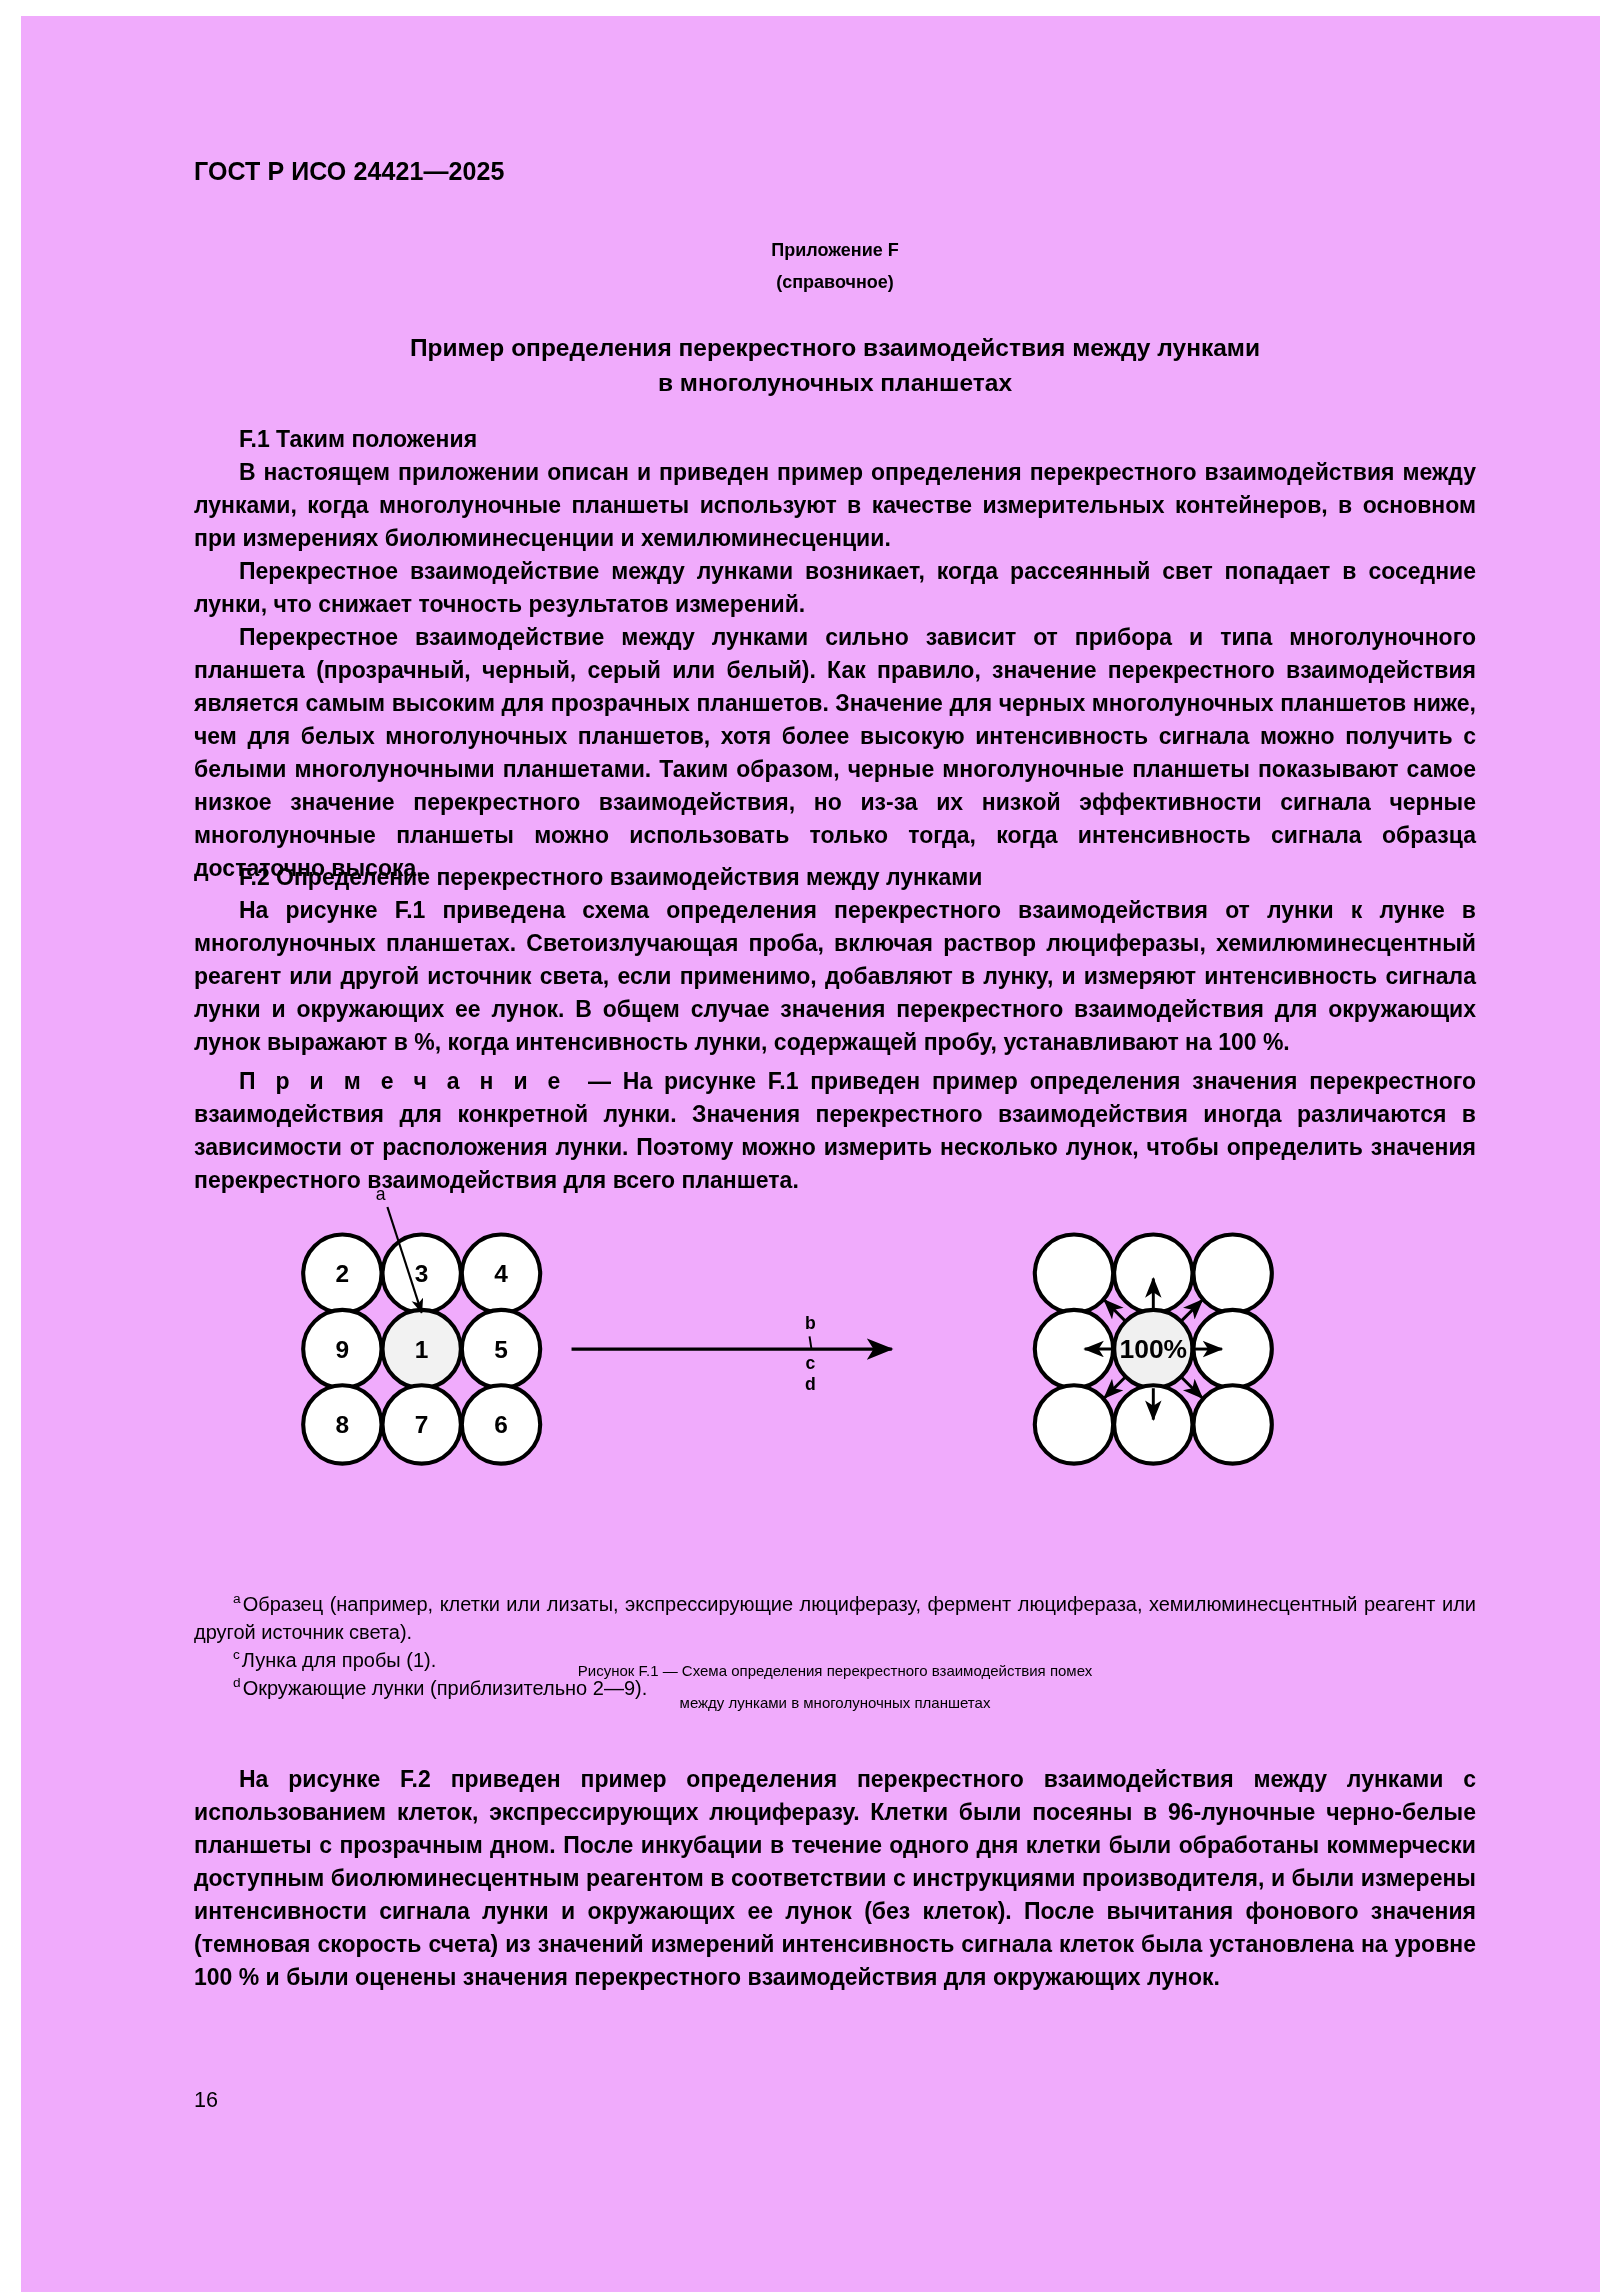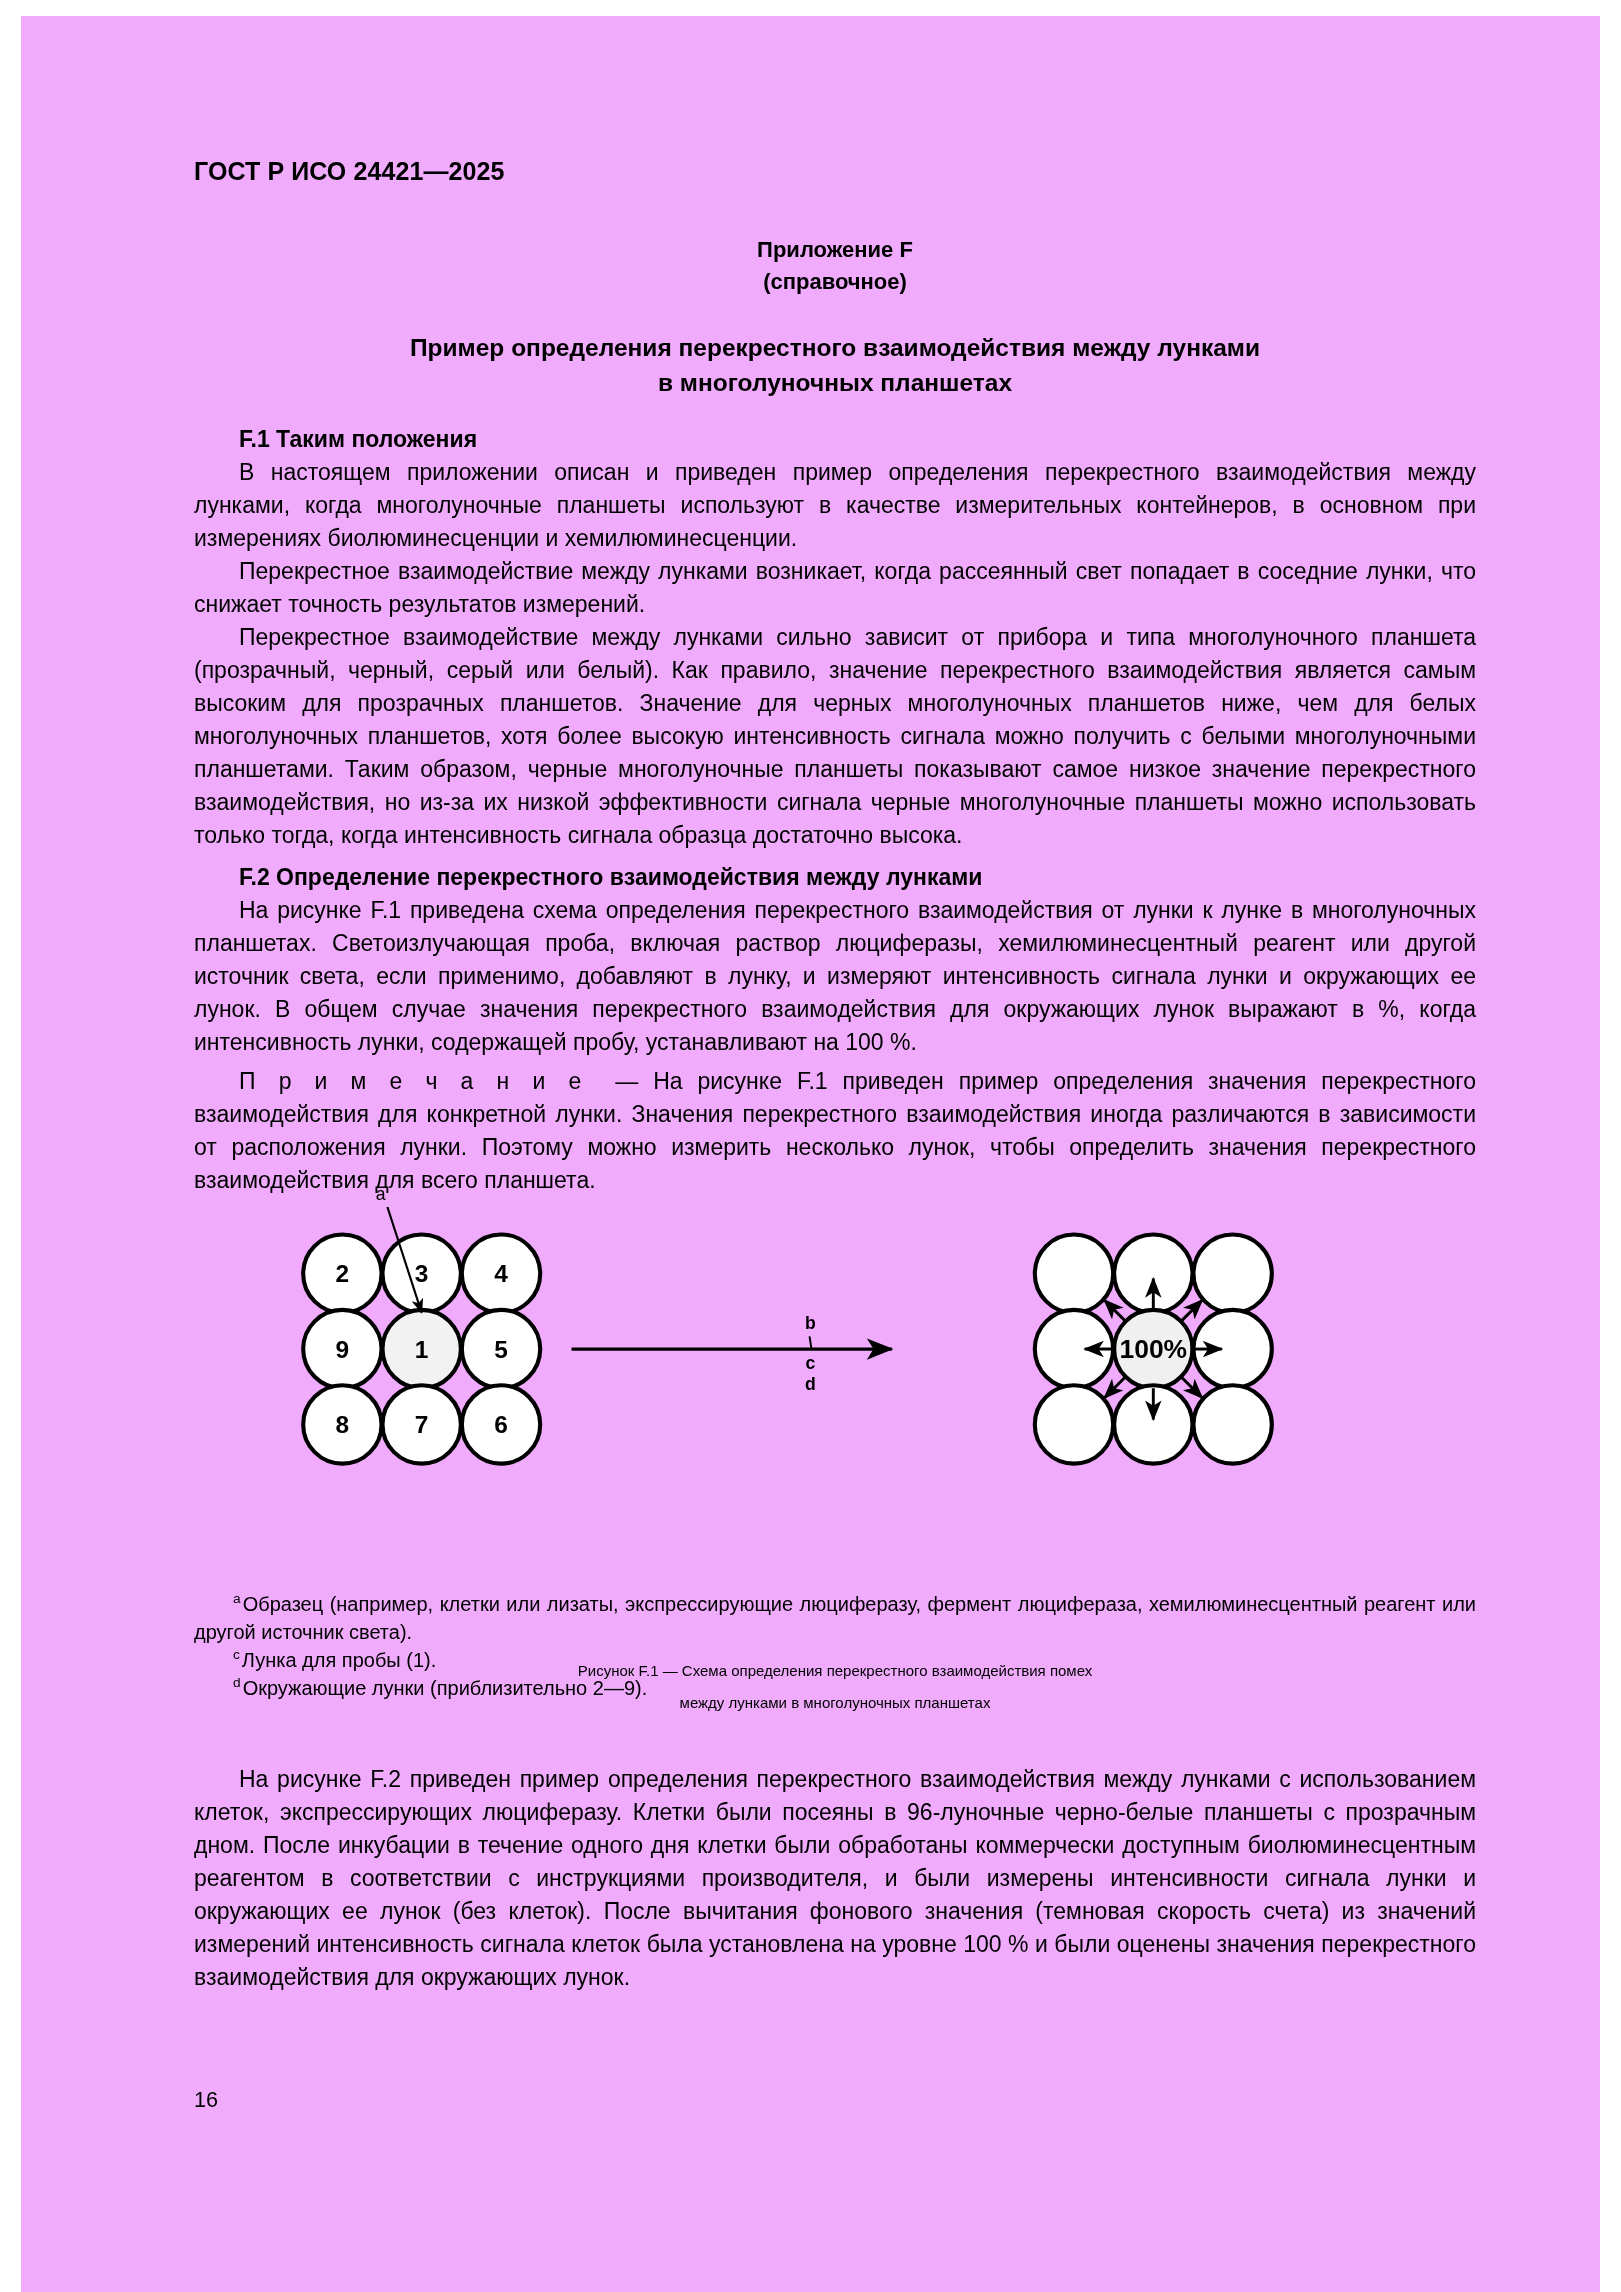--- a/index.html
+++ b/index.html
@@ -35,21 +35,21 @@
 
   
   .annex-block {
     position: absolute;
     left: 173px;
     top: 218px;
     width: 1282px;
     text-align: center;
   }
   .annex-line {
-    font-size: 22px;
+    font-size: 18px;
     font-weight: bold;
     line-height: 32px;
   }
 
   .annex-title {
     position: absolute;
     left: 173px;
     top: 314px;
     width: 1282px;
     text-align: center;
@@ -71,20 +71,21 @@
   }
   p.body {
     font-size: 23px;
     line-height: 33px;
     margin: 0;
     padding: 0;
     text-align: justify;
     text-indent: 45px;
     text-justify: inter-word;
     hyphens: none;
+    font-weight: bold;
   }
   p.body.note {
     text-indent: 45px;
   }
   .spaced {
     letter-spacing: 4.1px;
   }
 
   .block-f1 { position: absolute; left: 173px; top: 407px; width: 1282px; }
   .block-f2 { position: absolute; left: 173px; top: 845px; width: 1282px; }

